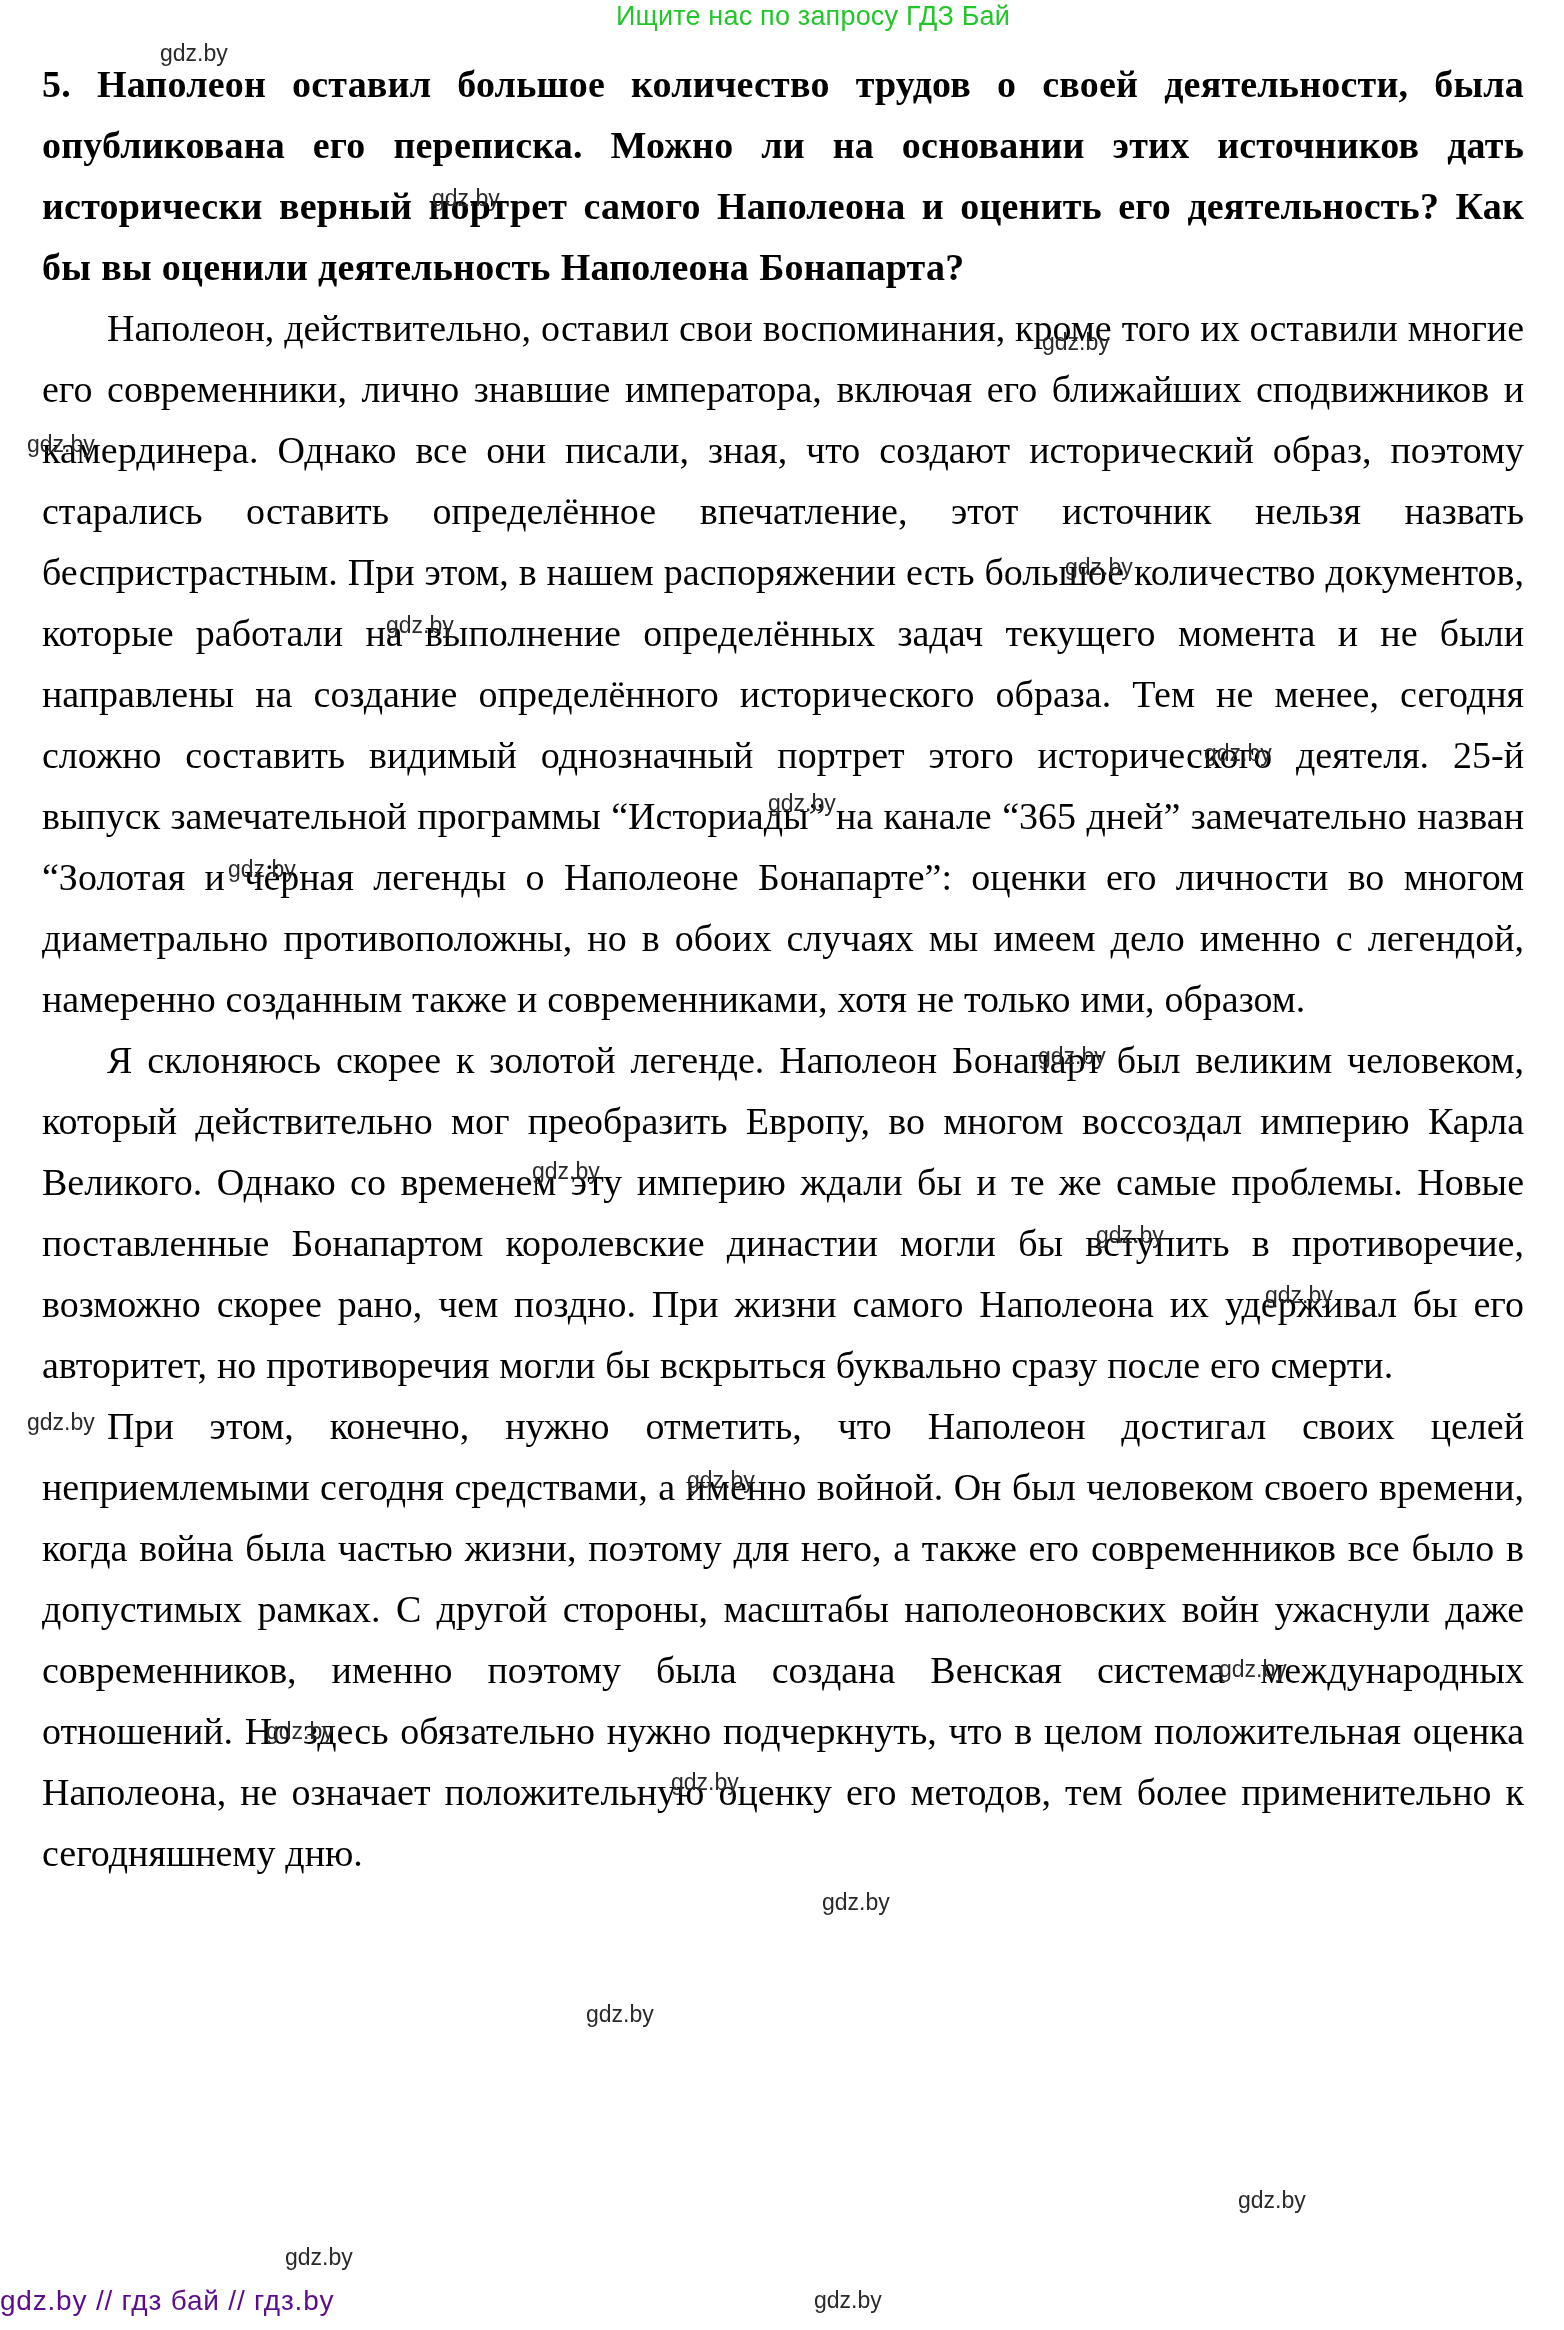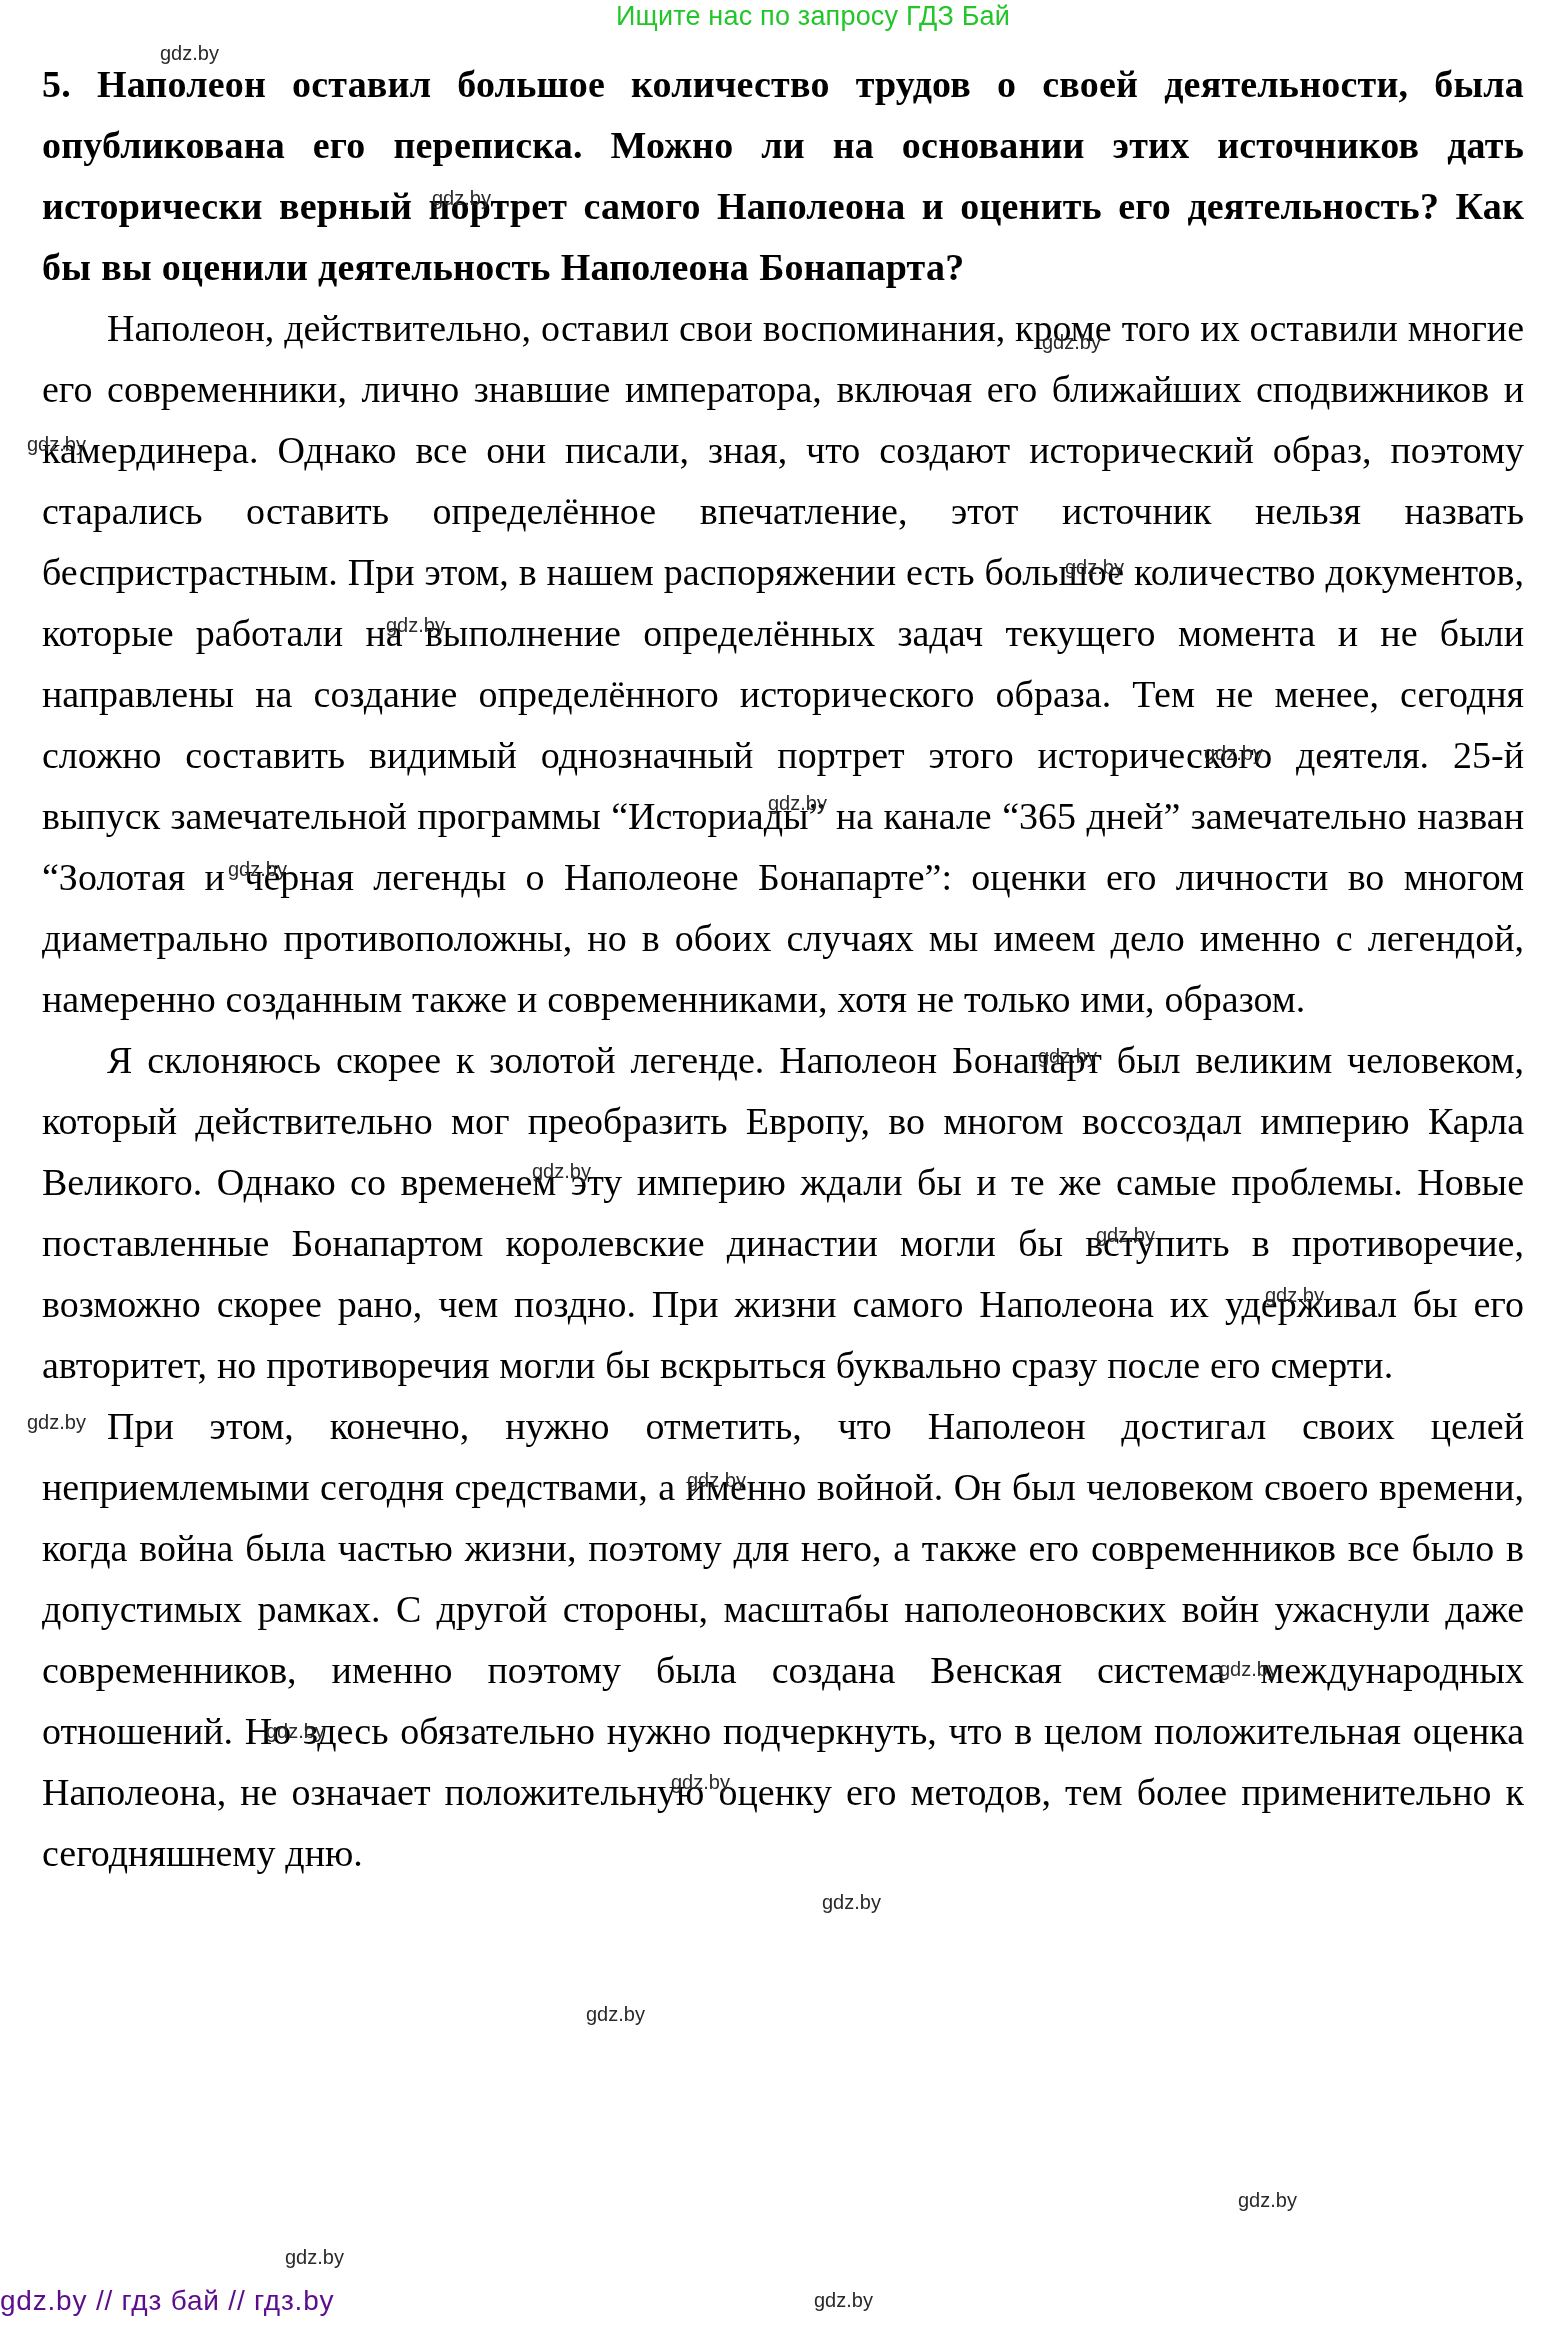--- a/index.html
+++ b/index.html
@@ -68,21 +68,21 @@
 
   p.para.q {
     font-weight: bold;
     letter-spacing: 0.2px;
   }
 
   
   .wm {
     position: absolute;
     font-family: "Liberation Sans", "DejaVu Sans", sans-serif;
-    font-size: 20px;
+    font-size: 23px;
     line-height: 20px;
     color: #2a2a2a;
     white-space: nowrap;
     pointer-events: none;
     user-select: none;
   }
 
   
   .footer-bar {
     position: absolute;

